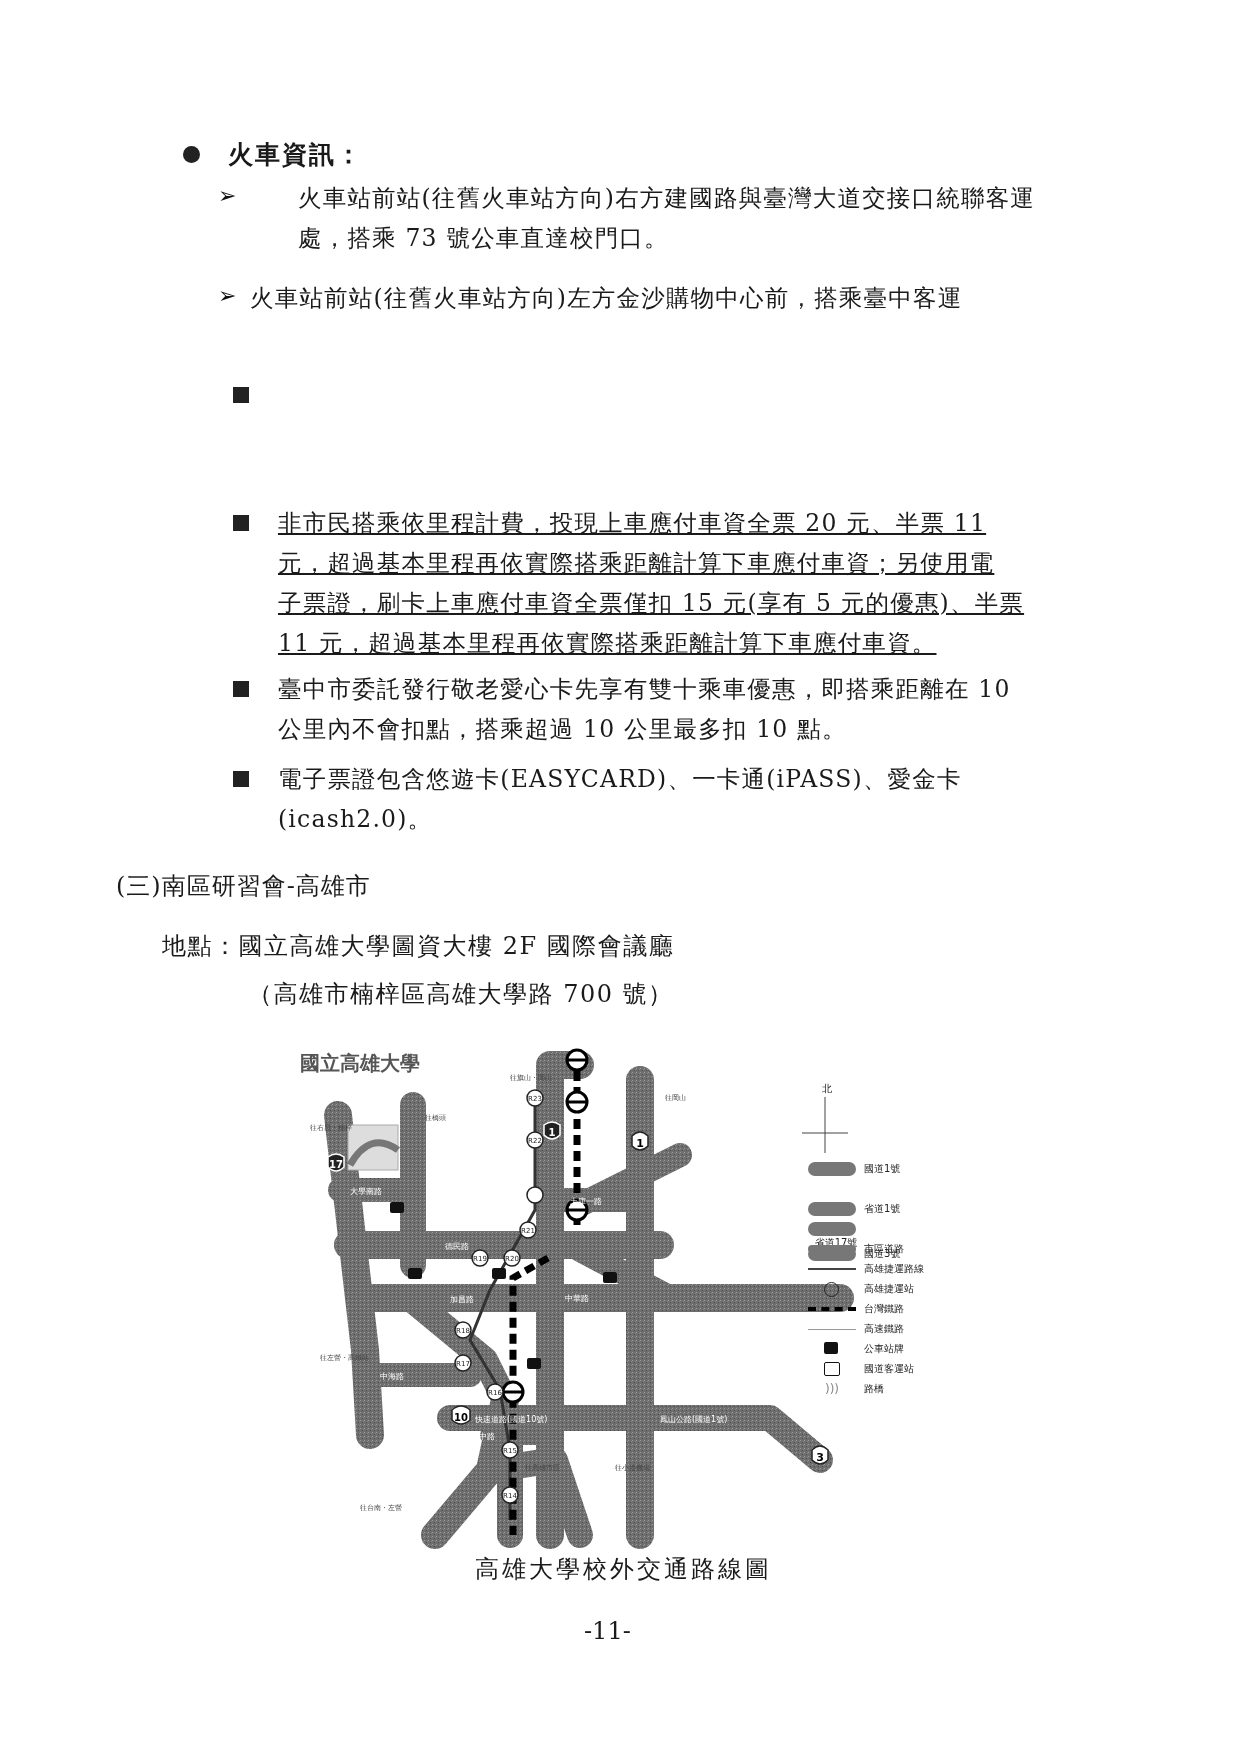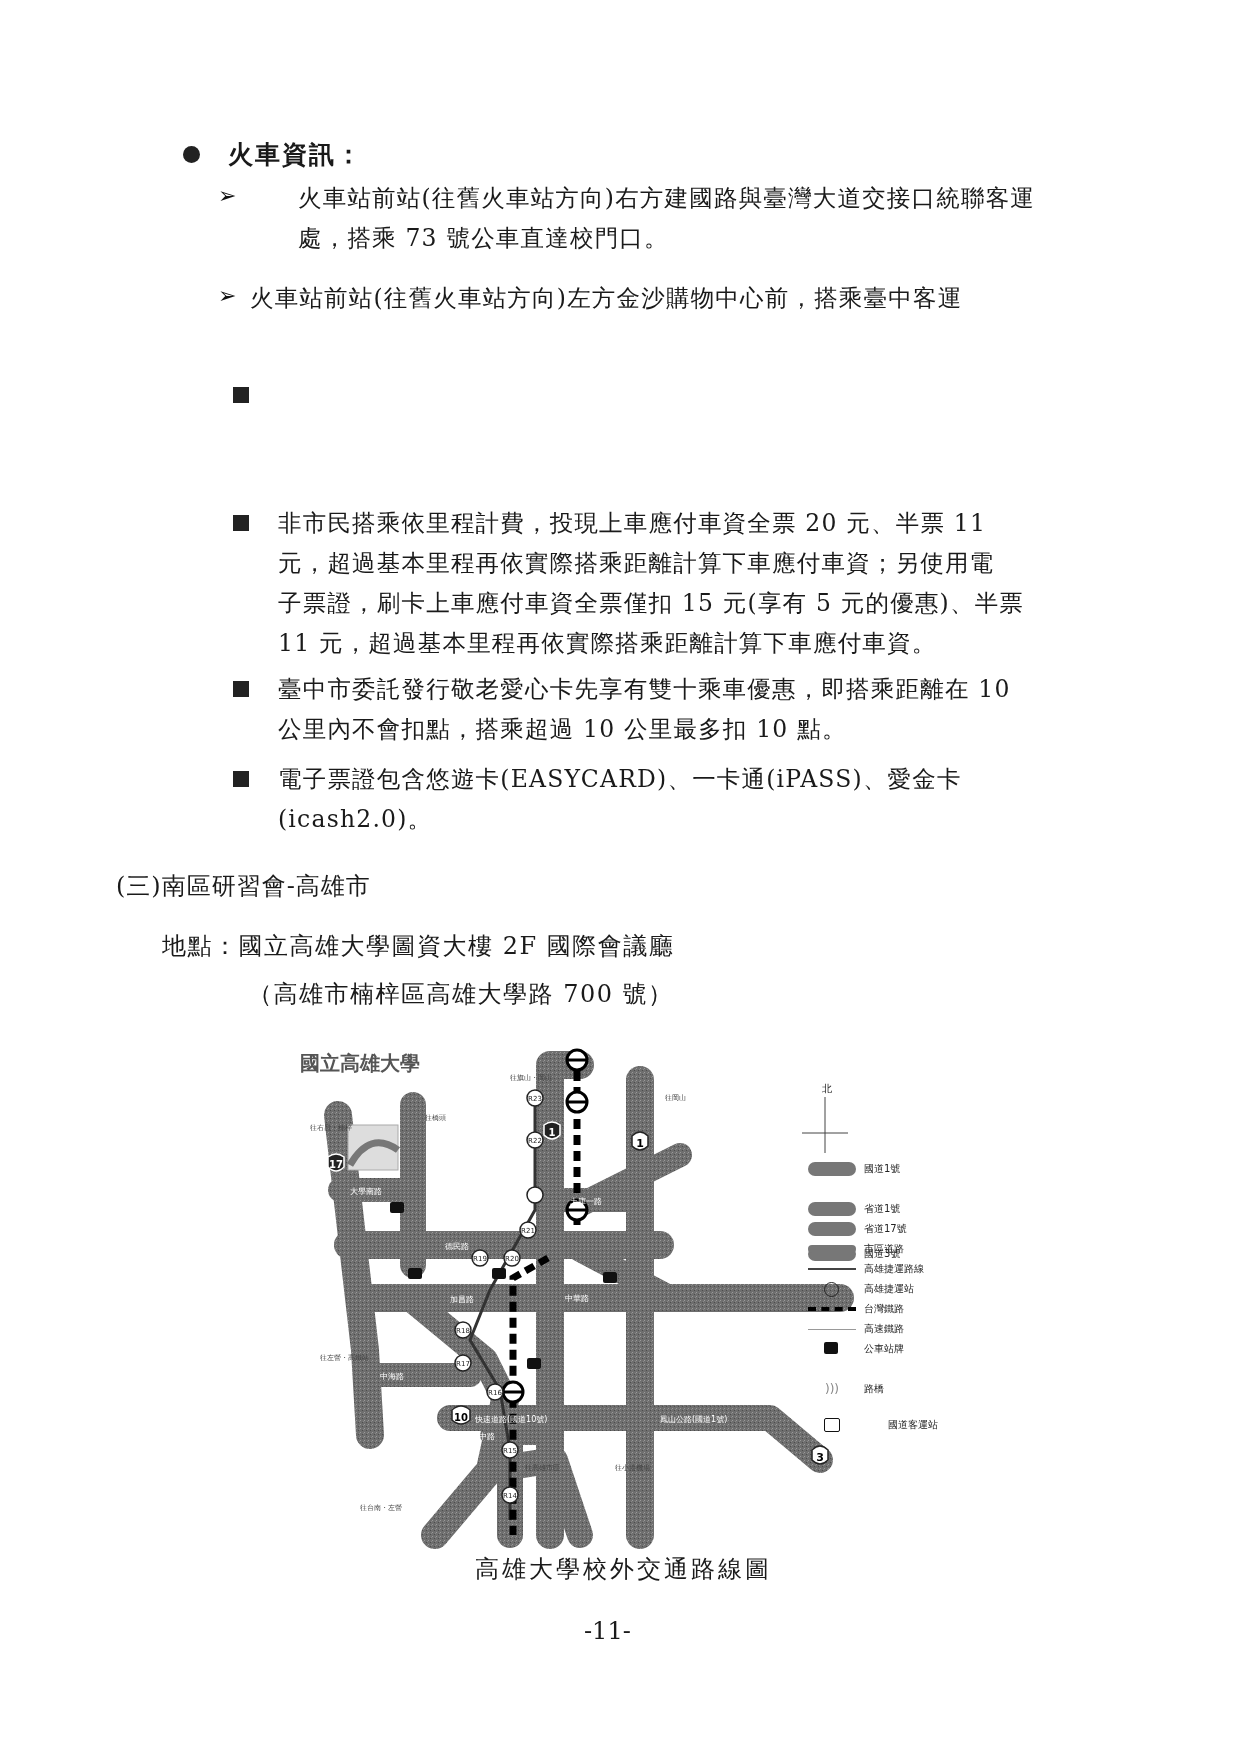--- a/index.html
+++ b/index.html
@@ -37,21 +37,21 @@
 <div class="abs arrow" style="left:218px; top:283px;">➢</div>
 <div class="abs para" style="left:250px; top:278px;">
   <div>火車站前站(往舊火車站方向)左方金沙購物中心前，搭乘臺中客運</div>
 </div>
 
 <div class="abs sq" style="left:233px; top:387px;"></div>
 <div class="abs para" style="left:278px; top:376px;">
 </div>
 
 <div class="abs sq" style="left:233px; top:515px;"></div>
-<div class="abs para" style="left:278px; top:503px;">
+<div class="abs para" style="left:278px; top:503px;text-decoration:underline;">
   <div>非市民搭乘依里程計費，投現上車應付車資全票 20 元、半票 11</div>
   <div>元，超過基本里程再依實際搭乘距離計算下車應付車資；另使用電</div>
   <div>子票證，刷卡上車應付車資全票僅扣 15 元(享有 5 元的優惠)、半票</div>
   <div>11 元，超過基本里程再依實際搭乘距離計算下車應付車資。</div>
 </div>
 
 <div class="abs sq" style="left:233px; top:681px;"></div>
 <div class="abs para" style="left:278px; top:669px;">
   <div>臺中市委託發行敬老愛心卡先享有雙十乘車優惠，即搭乘距離在 10</div>
   <div>公里內不會扣點，搭乘超過 10 公里最多扣 10 點。</div>
@@ -221,21 +221,21 @@
     <span>國道1號</span>
   </div>
 <div class="legend-row" style="top:1247px;">
     <span class="sym" style="background:#777;border-radius:7px;"></span>
     <span>國道3號</span>
   </div>
 <div class="legend-row" style="top:1202px;">
     <span class="sym" style="background:#777;border-radius:7px;"></span>
     <span>省道1號</span>
   </div>
-<div class="legend-row" style="top:1222px;">
+<div class="legend-row" style="top:1222px;flex-direction:column;">
     <span class="sym" style="background:#777;border-radius:7px;"></span>
     <span>省道17號</span>
   </div>
 <div class="legend-row" style="top:1242px;">
     <span class="sym" style="background:#777;border-radius:7px;height:8px;"></span>
     <span>市區道路</span>
   </div>
 <div class="legend-row" style="top:1262px;">
     <span class="sym" style="border-top:2px solid #444;height:0;"></span>
     <span>高雄捷運路線</span>
@@ -253,21 +253,21 @@
 <div class="legend-row" style="top:1322px;">
     <span class="sym" style="border-top:1px solid #999;height:0;"></span>
     <span>高速鐵路</span>
   </div>
 <div class="legend-row" style="top:1342px;">
     <span class="sym">
       <span style="display:block;margin-left:16px;width:14px;height:12px;background:#111;border-radius:2px;"></span>
     </span>
     <span>公車站牌</span>
   </div>
-<div class="legend-row" style="top:1418px;gap:24px;">
+<div class="legend-row" style="top:1362px;">
     <span class="sym">
       <span style="display:block;margin-left:16px;width:14px;height:12px;border:1.5px solid #111;border-radius:2px;"></span>
     </span>
     <span>國道客運站</span>
   </div>
 <div class="legend-row" style="top:1382px;">
     <span class="sym" style="font-size:12px;color:#888;text-align:center;">)))</span>
     <span>路橋</span>
   </div>
 

